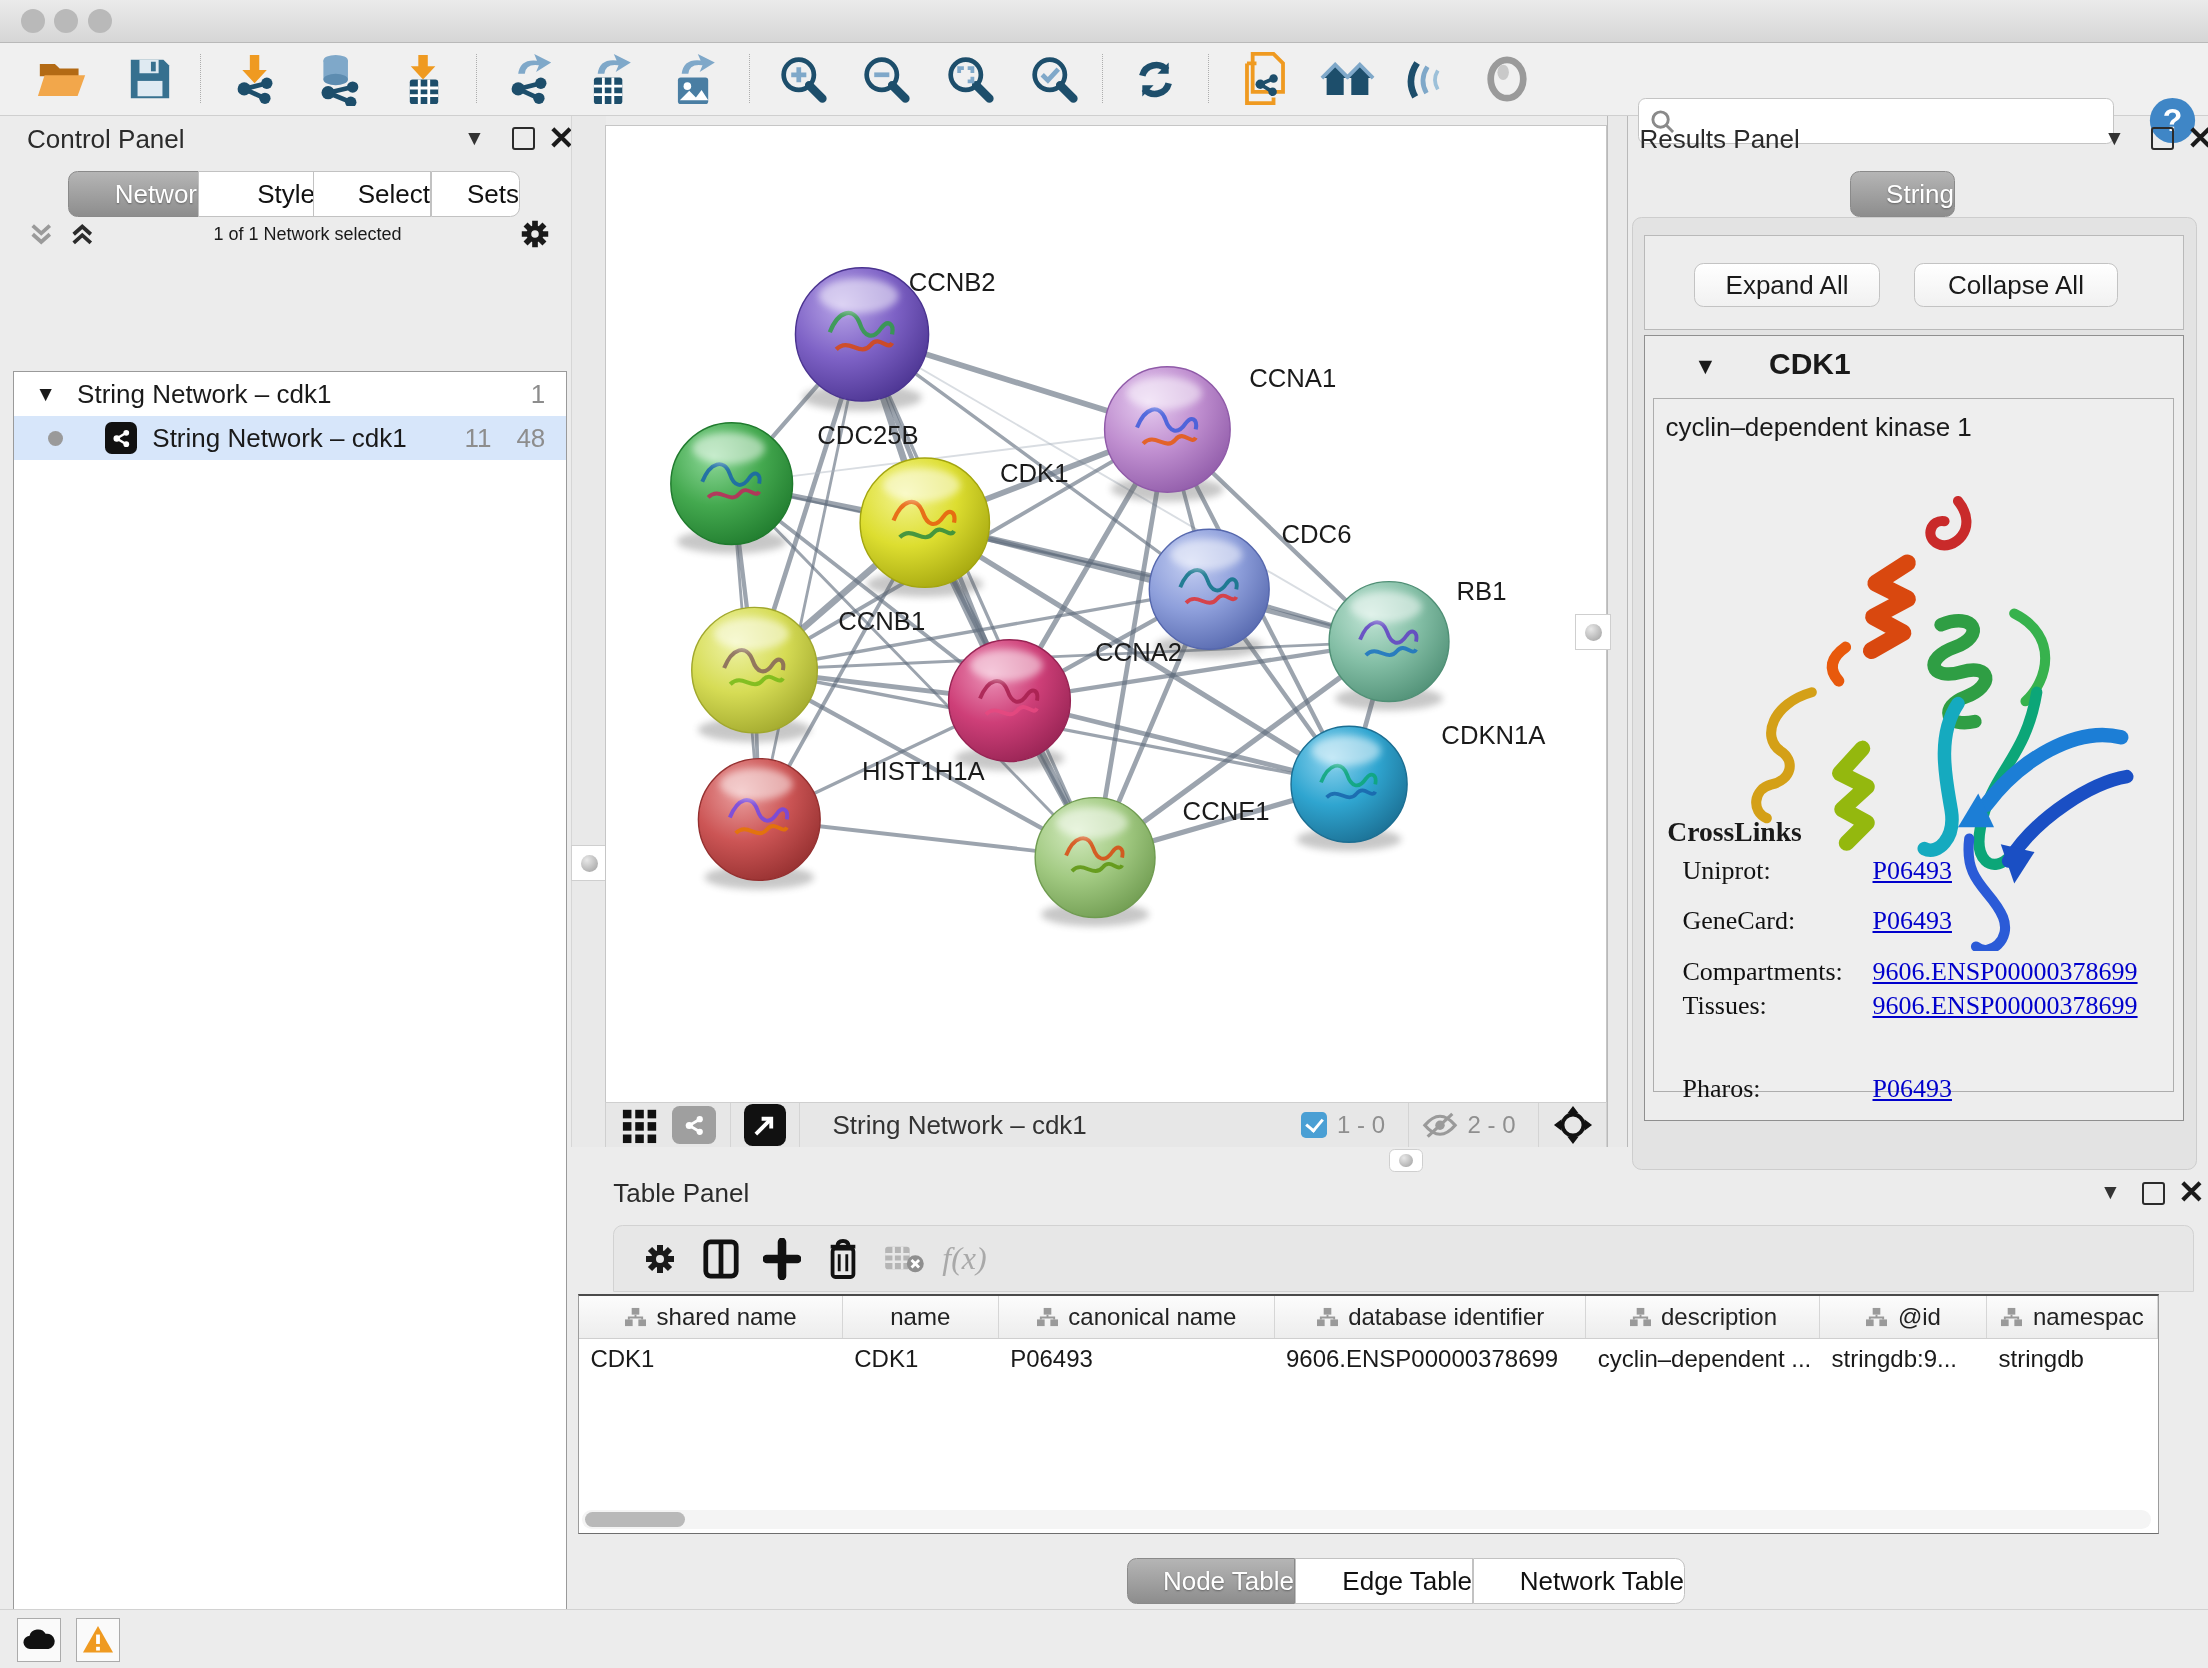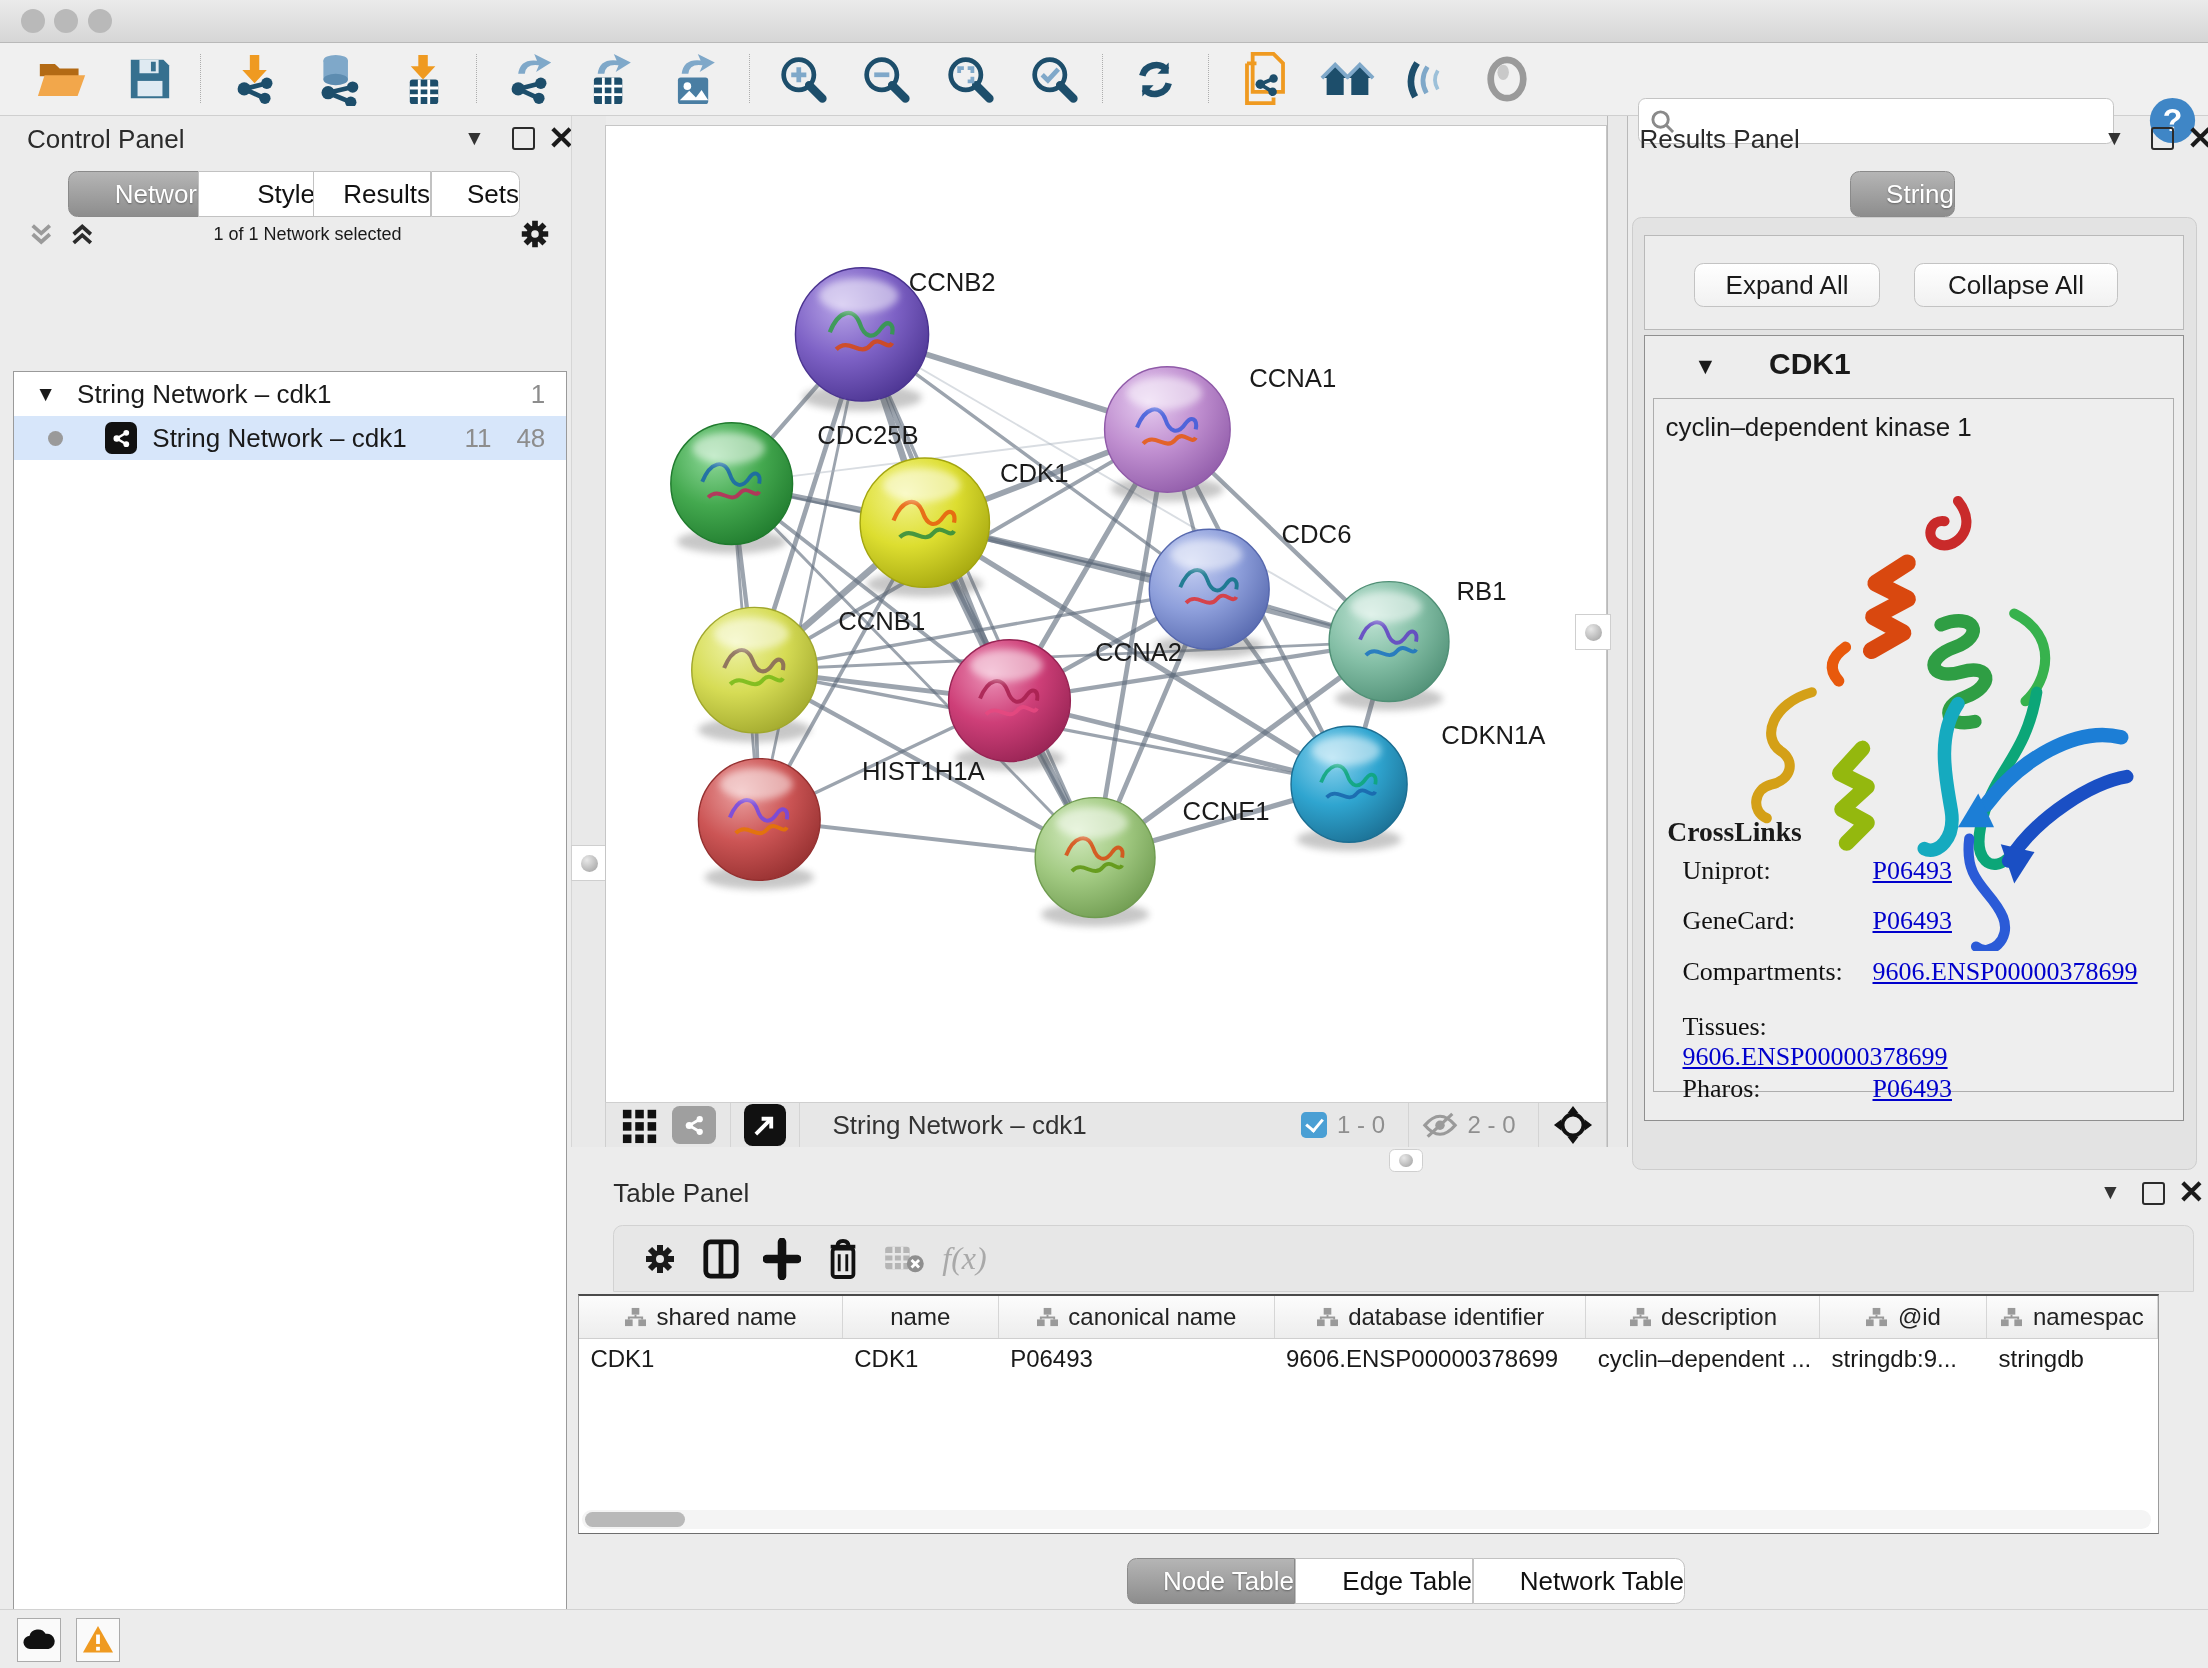--- a/index.html
+++ b/index.html
@@ -262,21 +262,21 @@
   <div class="abs win-float" style="left:512px;top:11.4px"></div>
   <div class="abs win-close" style="left:548px;top:13.3px">✕</div>
 
   <div class="abs tabbtn sel" style="left:68px;top:55px;width:143px;border-radius:9.5px 0 0 9.5px">
       <span>Network</span>
     </div>
   <div class="abs tabbtn" style="left:198px;top:55px;width:118px">
       <span>Style</span>
     </div>
   <div class="abs tabbtn" style="left:313px;top:55px;width:118px">
-      <span>Results</span>
+      <span>Select</span>
     </div>
   <div class="abs tabbtn" style="left:431px;top:55px;width:89px;border-radius:0 9.5px 9.5px 0">
       <span>Sets</span>
     </div>
 
   <div class="ctl-header-strip abs" style="top:97px">
     <svg width="28.5" height="28.5" viewBox="0 0 30 30" style="margin-left:13.3px">
       <path d="M6 6 l9 8 9 -8 M6 15 l9 8 9 -8" fill="none" stroke="#9a9a9a" stroke-width="4"></path>
     </svg>
     <svg width="28.5" height="28.5" viewBox="0 0 30 30" style="margin-left:13.3px">
@@ -635,21 +635,21 @@
         <a class="xl-link serif" href="#">P06493</a>
       </div>
       <div class="xl-row serif" style="top: 50px;">
         <span class="xl-label serif">GeneCard:</span>
         <a class="xl-link serif" href="#">P06493</a>
       </div>
       <div class="xl-row serif" style="top: 101px;">
         <span class="xl-label serif">Compartments:</span>
         <a class="xl-link serif" href="#">9606.ENSP00000378699</a>
       </div>
-      <div class="xl-row serif" style="top: 156px; flex-direction: column;">
+      <div class="xl-row serif" style="top: 135px;">
         <span class="xl-label serif">Tissues:</span>
         <a class="xl-link serif" href="#">9606.ENSP00000378699</a>
       </div>
       <div class="xl-row serif" style="top: 218px;">
         <span class="xl-label serif">Pharos:</span>
         <a class="xl-link serif" href="#">P06493</a>
       </div>
     </div>
 </div>
 

